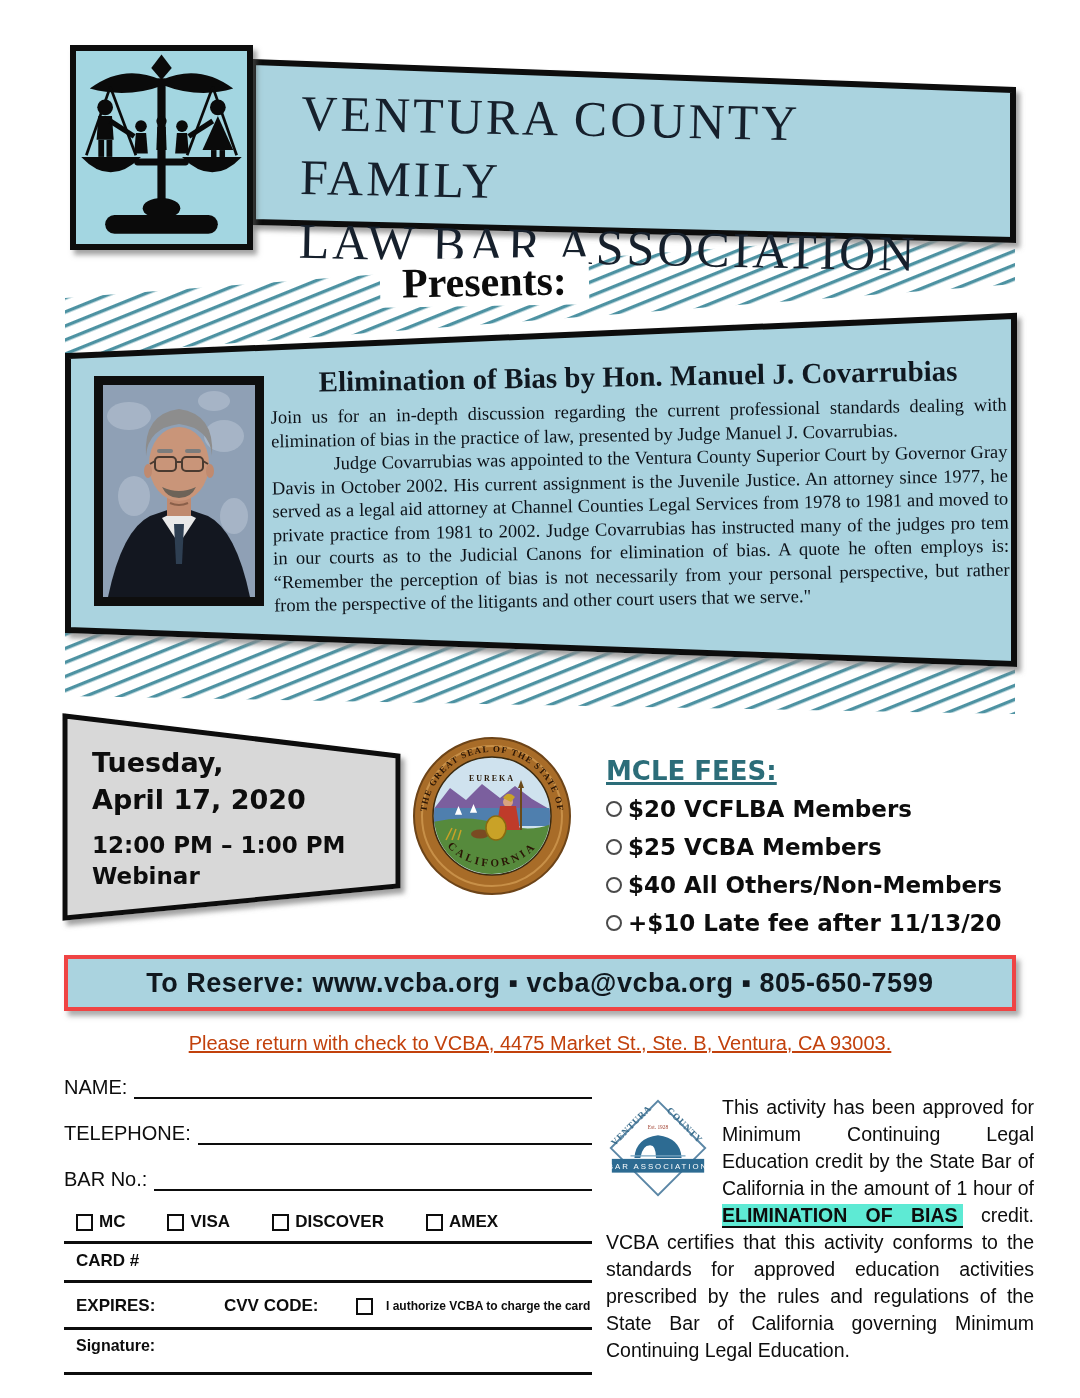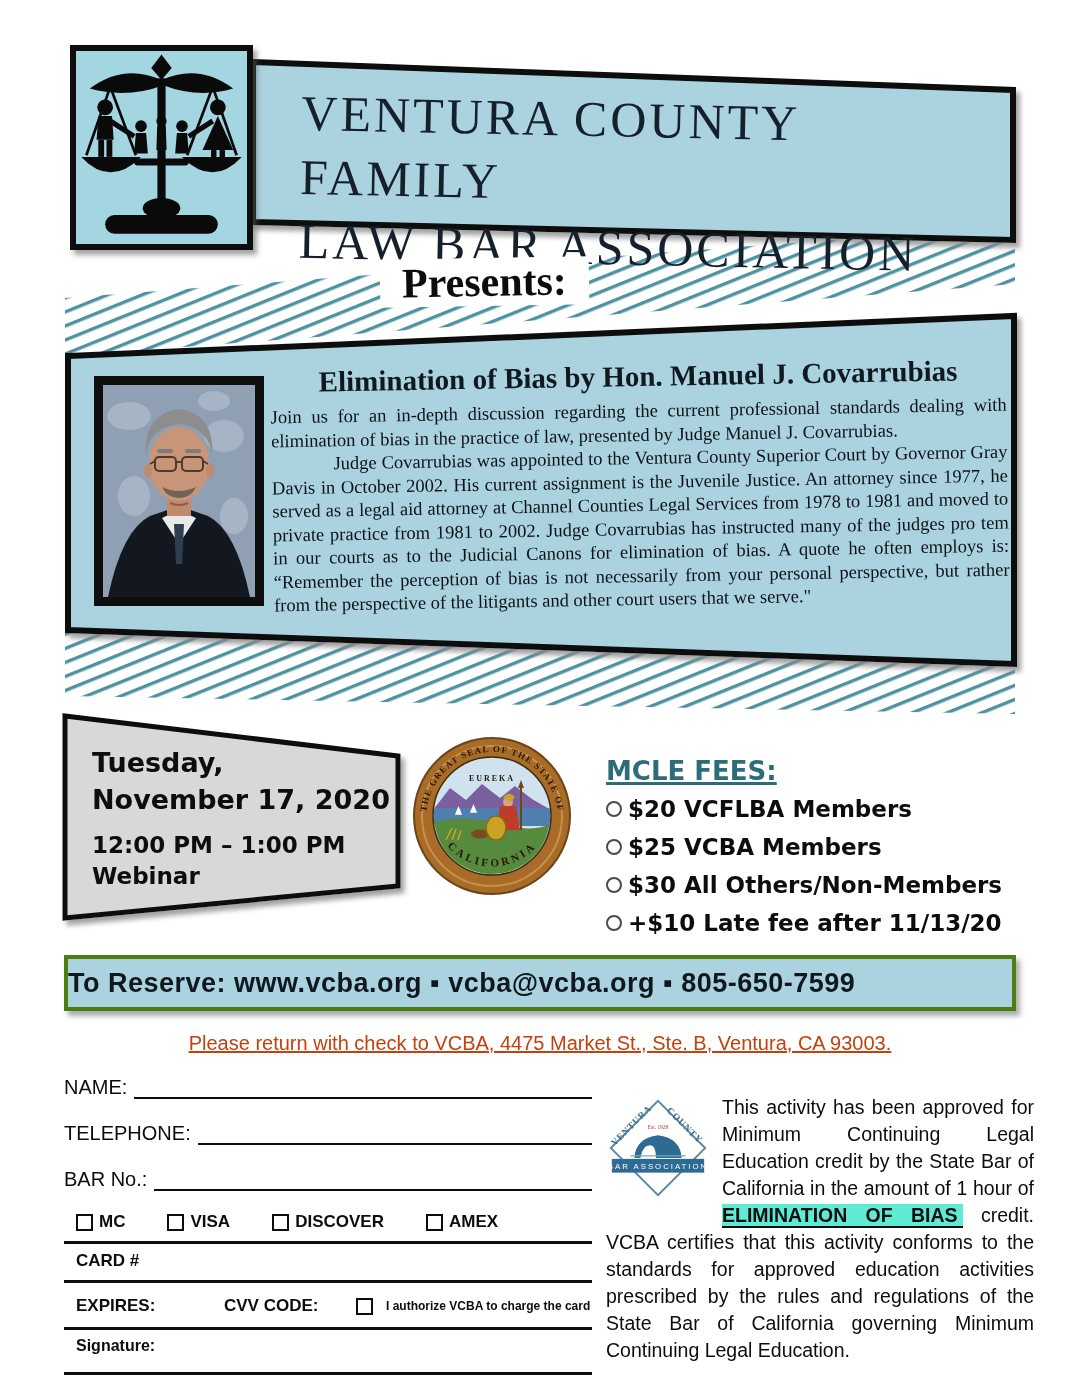--- a/index.html
+++ b/index.html
@@ -38,21 +38,21 @@
   .seal{position:absolute;left:412px;top:736px;width:160px;height:160px;}
   .fees{position:absolute;left:606px;top:748px;width:440px;font-family:"DejaVu Sans",sans-serif;margin-top:8px;}
   .fees-heading{color:#2c6d79;font-weight:bold;font-size:26px;
                 text-decoration:underline;text-decoration-thickness:2.5px;margin-bottom:4px;}
   .fee-item{display:flex;align-items:center;gap:6px;font-size:23px;font-weight:bold;
             color:#0d0d0d;line-height:38px;}
   .fee-bullet{flex:0 0 auto;width:12px;height:12px;border:2px solid #4a4a4a;border-radius:50%;}
 
   
   .reserve{position:absolute;left:64px;top:955px;width:944px;height:48px;background:#aad3df;
-           border:4px solid #4d7c0f;display:flex;align-items:center;justify-content:flex-start;
+           border:4px solid #ef4444;display:flex;align-items:center;justify-content:center;
            box-shadow:4px 5px 5px rgba(90,90,90,.5);}
   .reserve span{font-size:27px;font-weight:bold;color:#10181f;letter-spacing:.5px;}
   .mail-note{position:absolute;left:0;top:1032px;width:1080px;text-align:center;
              font-size:20px;color:#c2410c;text-decoration:underline;}
 
   
   .form-col{position:absolute;left:64px;top:1074px;width:528px;color:#0d0d0d;}
   .frow{display:flex;align-items:flex-end;margin-bottom:21px;}
   .flabel{font-size:20px;font-weight:normal;white-space:nowrap;}
   .fline{flex:1;border-bottom:2.5px solid #0d0d0d;height:23px;margin-left:7px;}
@@ -180,21 +180,21 @@
   </div>
 
   <div class="event-content">
     <div class="event-title">Elimination of Bias by Hon. Manuel J. Covarrubias</div>
     <p>Join us for an in-depth discussion regarding the current professional standards dealing with elimination of bias in the practice of law, presented by Judge Manuel J. Covarrubias.</p>
     <p class="bio">Judge Covarrubias was appointed to the Ventura County Superior Court by Governor Gray Davis in October 2002.  His current assignment is the Juvenile Justice.  An attorney since 1977, he served as a legal aid attorney at Channel Counties Legal Services from 1978 to 1981 and moved to private practice from 1981 to 2002.  Judge Covarrubias has instructed many of the judges pro tem in our courts as to the Judicial Canons for elimination of bias.  A quote he often employs is: “Remember the perception of bias is not necessarily from your personal perspective, but rather from the perspective of the litigants and other court users that we serve."</p>
   </div>
 
   <div class="date-text">
     <div class="date-line1">Tuesday,</div>
-    <div class="date-line2">November 17, 2020</div>
+    <div class="date-line2">April 17, 2020</div>
     <div class="date-line3">12:00 PM – 1:00 PM</div>
     <div class="date-line4">Webinar</div>
   </div>
 
   <div class="seal">
     <svg width="160" height="160" viewBox="0 0 160 160">
       <defs>
         <path id="sealTop" d="M 14,82 A 66,66 0 0 1 146,82"></path>
         <path id="sealBottom" d="M 24,92 A 60,60 0 0 0 136,92"></path>
         <clipPath id="sealClip">
@@ -241,21 +241,21 @@
     <div class="fee-item">
       <span class="fee-bullet"></span>
       <span>$20 VCFLBA Members</span>
     </div>
     <div class="fee-item">
       <span class="fee-bullet"></span>
       <span>$25 VCBA Members</span>
     </div>
     <div class="fee-item">
       <span class="fee-bullet"></span>
-      <span>$30 All Others/Non-Members</span>
+      <span>$40 All Others/Non-Members</span>
     </div>
     <div class="fee-item">
       <span class="fee-bullet"></span>
       <span>+$10 Late fee after 11/13/20</span>
     </div>
   </div>
 
   <div class="reserve">
     <span>To Reserve: www.vcba.org ▪ vcba@vcba.org ▪ 805-650-7599</span>
   </div>

